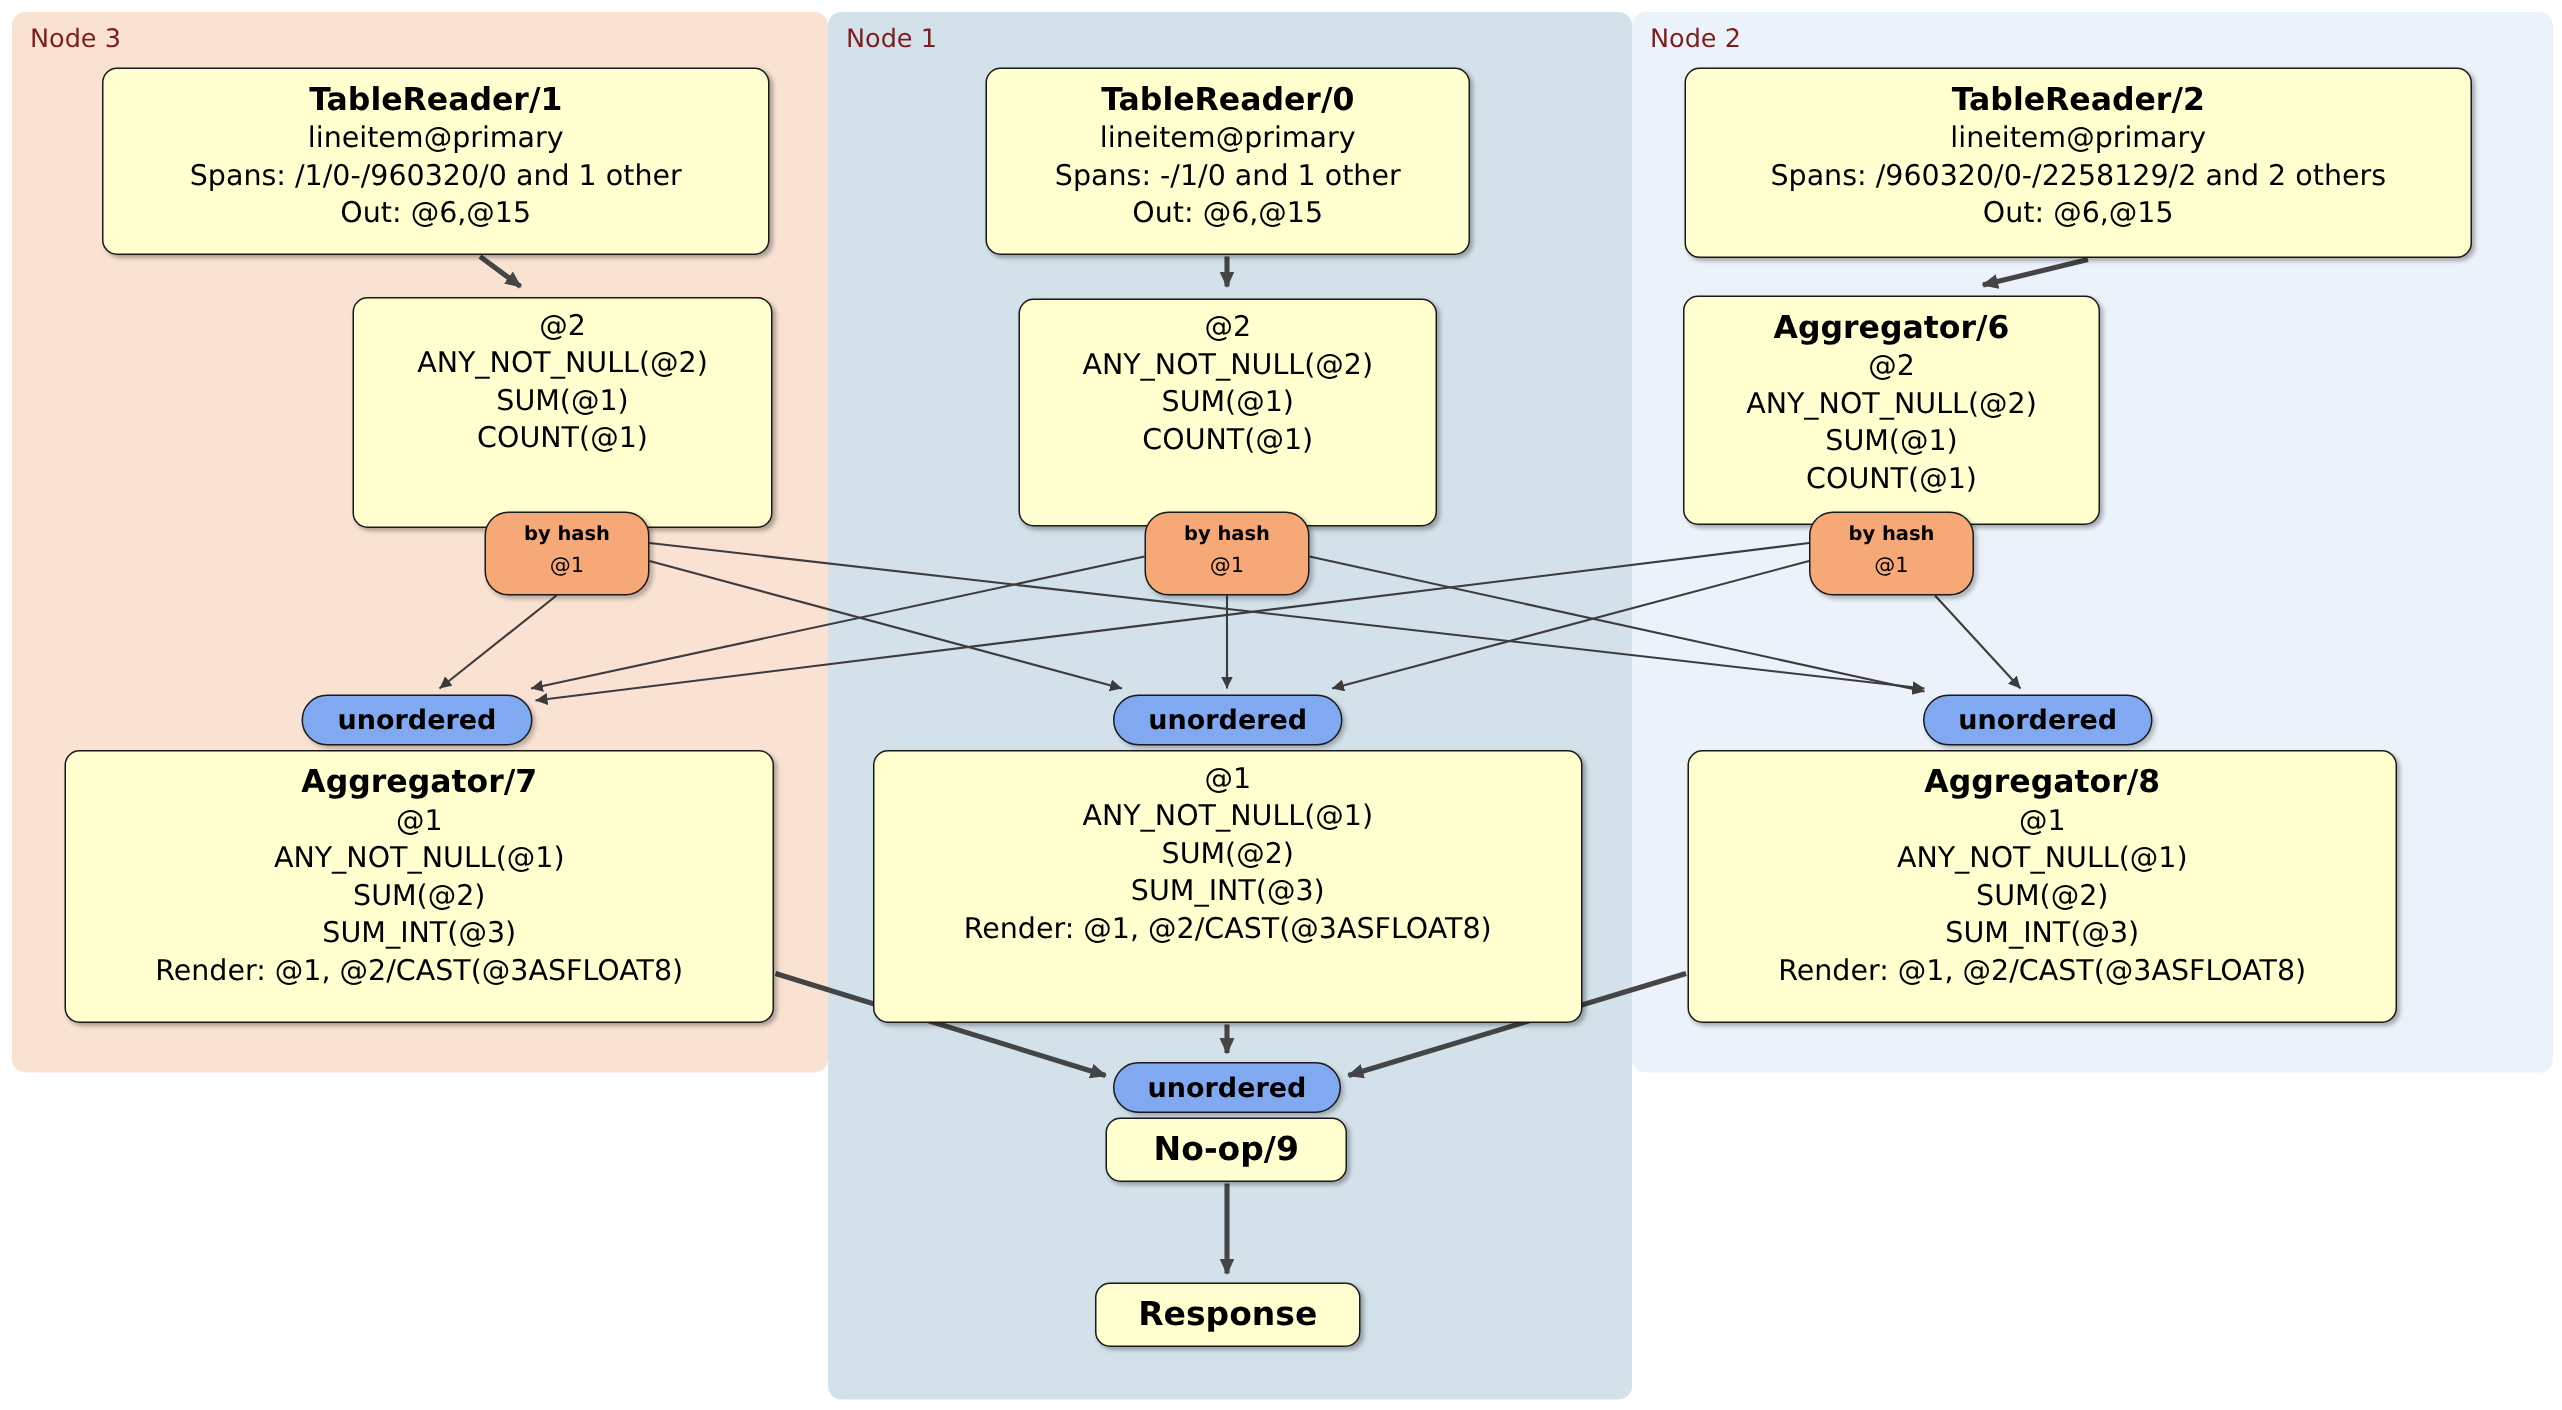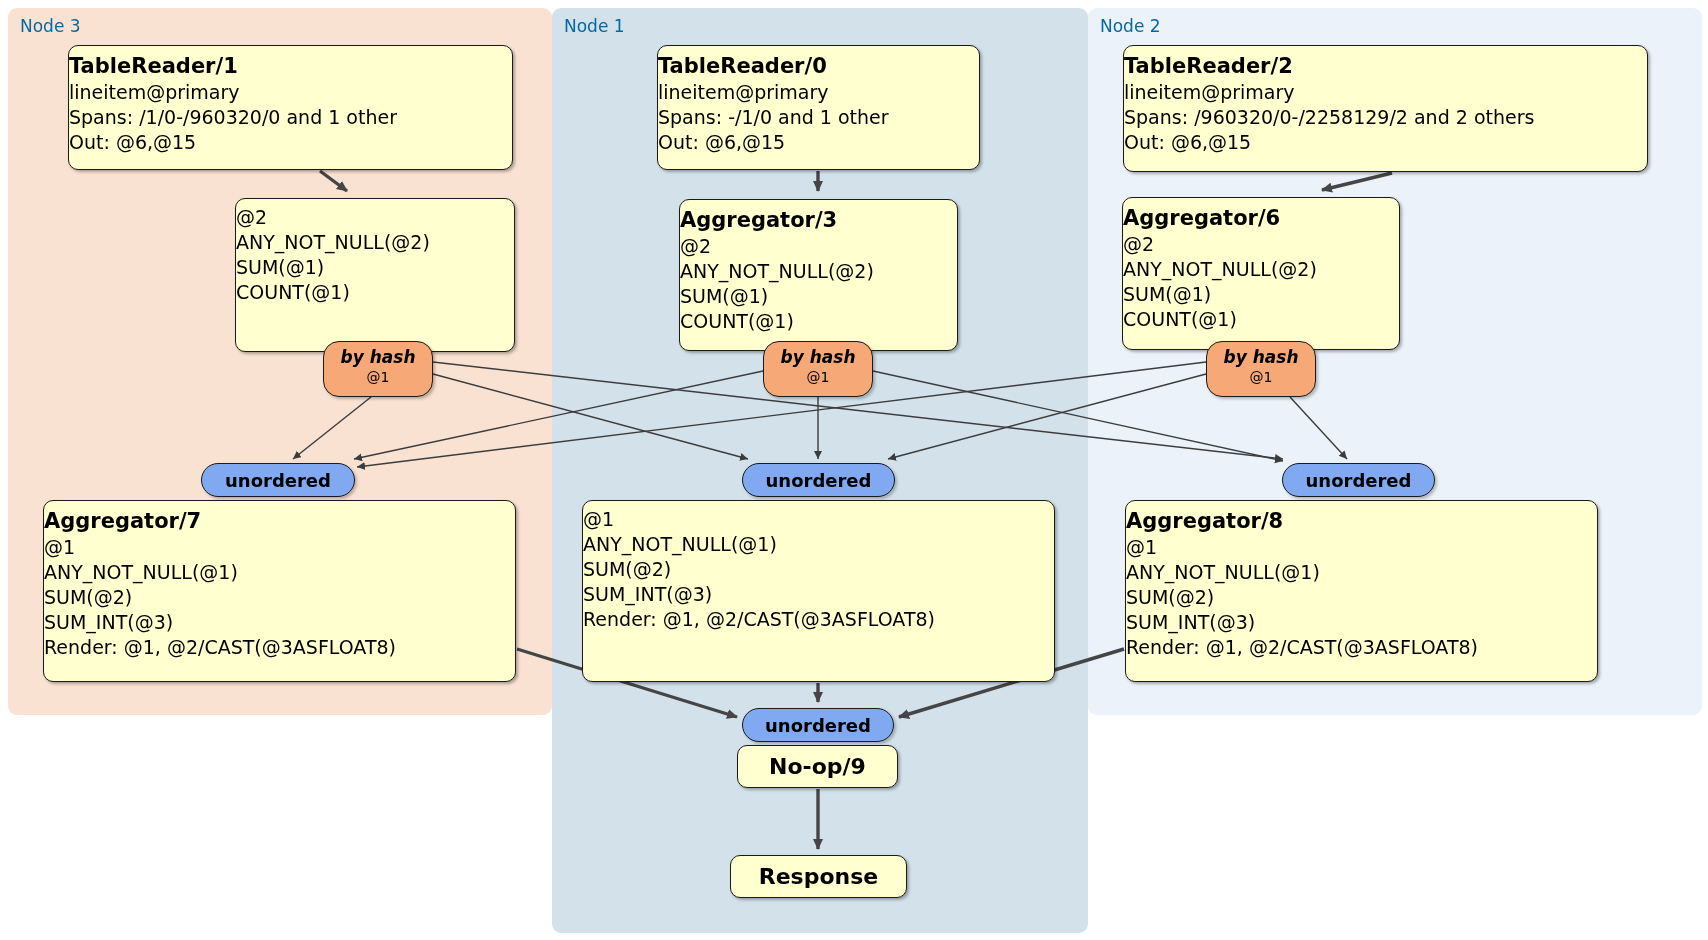--- a/index.html
+++ b/index.html
@@ -30,37 +30,38 @@
   .region {
     position: absolute;
     border-radius: 9px;
     z-index: 0;
   }
   .region-label {
     position: absolute;
     top: 8px;
     left: 12px;
     font-size: 17px;
-    color: #0369a1;
+    color: #7f1d1d;
     white-space: nowrap;
   }
   .edge-layer {
     position: absolute;
     left: 0; top: 0;
     width: 1708px;
     height: 940px;
     z-index: 1;
     pointer-events: none;
   }
   .pbox {
     position: absolute;
     background: var(--box-bg);
     border: 1.4px solid var(--box-border);
     border-radius: 10px;
     box-shadow: 2px 2px 3px rgba(0,0,0,0.30);
+    text-align: center;
     z-index: 2;
     padding-top: 6px;
   }
   .pbox .box-title {
     display: block;
     font-weight: bold;
     font-size: 21px;
     line-height: 28px;
     white-space: nowrap;
   }
@@ -86,24 +87,23 @@
     border: 1.4px solid var(--box-border);
     border-radius: 16px;
     box-shadow: 2px 2px 3px rgba(0,0,0,0.25);
     text-align: center;
     z-index: 3;
     padding-top: 4px;
   }
   .router .router-label {
     display: block;
     font-weight: bold;
-    font-size: 17px;
+    font-size: 13px;
     line-height: 22px;
     white-space: nowrap;
-    font-style: italic;
   }
   .router .router-key {
     display: block;
     font-size: 14px;
     line-height: 18px;
     white-space: nowrap;
   }
   .stream {
     position: absolute;
     background: var(--stream-bg);
@@ -211,21 +211,20 @@
     <span class="box-line">Out: @6,@15</span>
   </div>
 
   <div class="pbox b-agg4">
     <span class="box-line">@2</span>
     <span class="box-line">ANY_NOT_NULL(@2)</span>
     <span class="box-line">SUM(@1)</span>
     <span class="box-line">COUNT(@1)</span>
   </div>
   <div class="pbox b-agg3">
-    <span class="box-title">Aggregator/3</span>
     <span class="box-line">@2</span>
     <span class="box-line">ANY_NOT_NULL(@2)</span>
     <span class="box-line">SUM(@1)</span>
     <span class="box-line">COUNT(@1)</span>
   </div>
   <div class="pbox b-agg5">
     <span class="box-title">Aggregator/6</span>
     <span class="box-line">@2</span>
     <span class="box-line">ANY_NOT_NULL(@2)</span>
     <span class="box-line">SUM(@1)</span>

